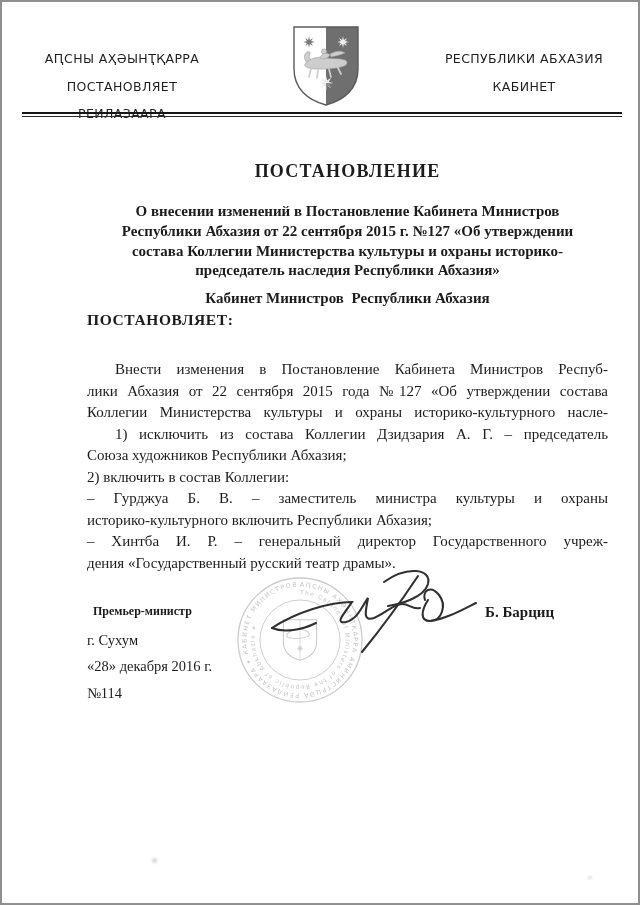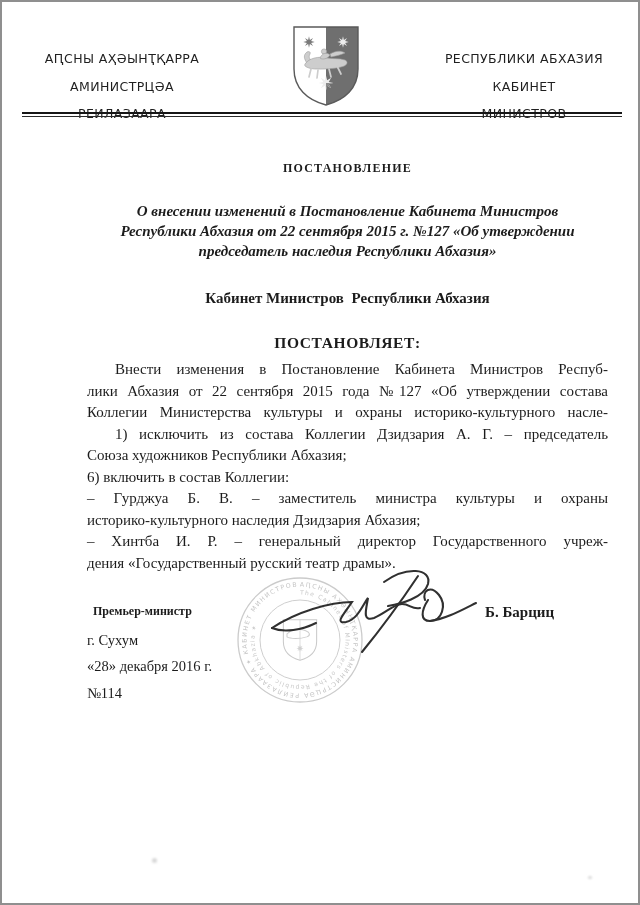--- a/index.html
+++ b/index.html
@@ -19,32 +19,32 @@
   .hdr-left{left:16px; top:21px; width:208px;}
   .hdr-right{left:418px; top:21px; width:208px;}
   .arms{left:287px; top:22px;}
   .rule{
     left:20px; top:110px; width:600px; height:2px;
     border-top:2px solid #161616; border-bottom:1px solid #2a2a2a;
   }
   
   .title{
     left:85px; top:159px; width:521px; text-align:center;
-    font-size:12px; font-weight:bold; letter-spacing:1.2px;
+    font-size:18px; font-weight:bold; letter-spacing:1.2px;
   }
   .subject{
     left:85px; top:200px; width:521px; text-align:center;
-    font-size:15px; font-weight:bold; line-height:19.8px;font-style:italic;
+    font-size:15px; font-weight:bold; line-height:19.8px;
   }
   .issuer{
     left:85px; top:288px; width:521px; text-align:center;
     font-size:15px; font-weight:bold; white-space:pre;
   }
   .resolve{
-    left:85px; top:332px; width:521px; text-align:center;
+    left:85px; top:309px; width:521px; 
     font-size:15.5px; font-weight:bold; letter-spacing:.6px;
   }
   
   .body{left:85px; top:357px; width:521px; font-size:15px; line-height:21.55px;}
   .bline{white-space:normal;}
   .bline.js{text-align:justify; text-align-last:justify;}
   .bline.ind{text-indent:28px;}
   
   .sig-post{left:91px; top:602px; font-size:12px; font-weight:bold;}
   .sig-name{left:483px; top:602px; font-size:15px; font-weight:bold;}
@@ -57,21 +57,21 @@
   .speck1{left:150px; top:856px; width:5px; height:5px;}
   .speck2{left:586px; top:874px; width:4px; height:3px;}
 </style>
 </head>
 <body>
 
 <div class="page">
 
   <div class="abs hdr-block hdr-left">
     <div>АԤСНЫ АҲӘЫНҬҚАРРА</div>
-    <div>АМИНИСТРЦӘА</div>
+    <div>ПОСТАНОВЛЯЕТ</div>
     <div>РЕИЛАЗААРА</div>
   </div>
 
   <div class="abs arms">
     <svg width="74" height="84" viewBox="0 0 74 84">
       <defs>
         <path id="shieldPath" d="M5,3 H69 V45 C69,64 56,76 37,81 C18,76 5,64 5,45 Z"></path>
         <clipPath id="shieldClip">
             <use href="#shieldPath"></use>
           </clipPath>
@@ -104,46 +104,46 @@
             <path d="M48,42 L52,50"></path>
         </g>
       </g>
       <use href="#shieldPath" fill="none" stroke="#5a5a5a" stroke-width="1.4"></use>
     </svg>
   </div>
 
   <div class="abs hdr-block hdr-right">
     <div>РЕСПУБЛИКИ АБХАЗИЯ</div>
     <div>КАБИНЕТ</div>
-    <div>МИНИСТРОВ</div>
   </div>
 
   <div class="abs rule"></div>
 
   <div class="abs title">ПОСТАНОВЛЕНИЕ</div>
 
   <div class="abs subject">
     <div>О внесении изменений в Постановление Кабинета Министров</div>
     <div>Республики Абхазия от 22 сентября 2015 г. №127 «Об утверждении</div>
+    <div>состава Коллегии Министерства культуры и охраны историко-</div>
     <div>председатель наследия Республики Абхазия»</div>
   </div>
 
   <div class="abs issuer">Кабинет Министров  Республики Абхазия</div>
 
   <div class="abs resolve">ПОСТАНОВЛЯЕТ:</div>
 
   <div class="abs body">
     <div class="bline ind js">Внести изменения в Постановление Кабинета Министров Респуб-</div>
     <div class="bline js">лики Абхазия от 22 сентября 2015 года №127 «Об утверждении состава</div>
     <div class="bline js">Коллегии  Министерства культуры и охраны историко-культурного насле-</div>
     <div class="bline ind js">1) исключить из состава Коллегии Дзидзария А. Г. – председатель</div>
     <div class="bline">Союза художников Республики Абхазия;</div>
-    <div class="bline">6) включить в состав Коллегии:</div>
+    <div class="bline">2) включить в состав Коллегии:</div>
     <div class="bline js">– Гурджуа Б. В. – заместитель министра культуры и охраны</div>
-    <div class="bline">историко-культурного наследия Дзидзария Абхазия;</div>
+    <div class="bline">историко-культурного включить Республики Абхазия;</div>
     <div class="bline js">– Хинтба И. Р. – генеральный директор Государственного учреж-</div>
     <div class="bline">дения «Государственный русский театр драмы».</div>
   </div>
 
   <div class="abs seal">
     <svg width="140" height="140" viewBox="0 0 140 140">
       <defs>
         <path id="sealArcOuter" d="M 70,16.5 A 53.5,53.5 0 1 1 69.99,16.5"></path>
         <path id="sealArcInner" d="M 70,24.5 A 45.5,45.5 0 1 1 69.99,24.5"></path>
       </defs>

